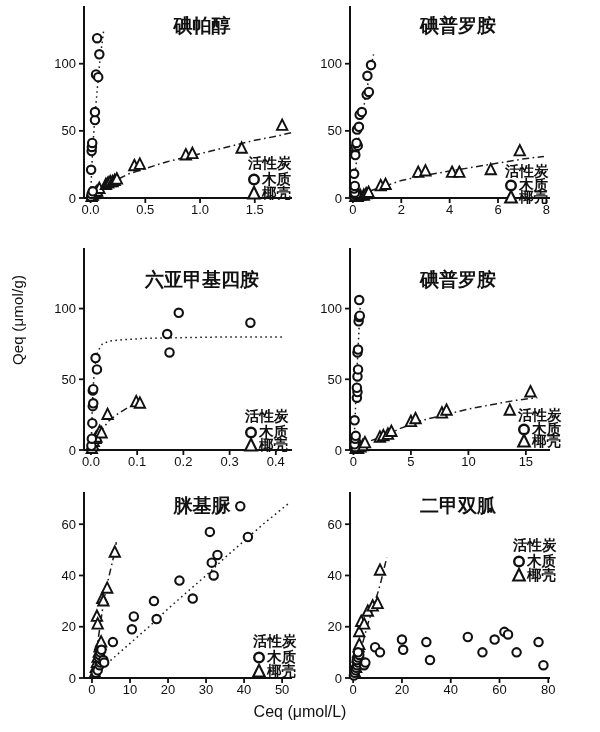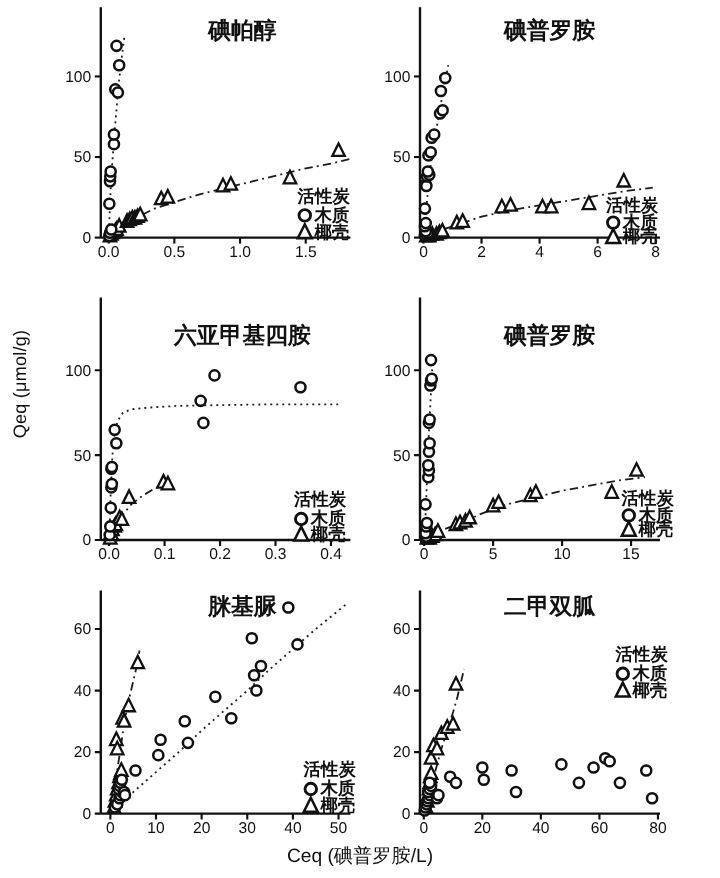--- a/index.html
+++ b/index.html
@@ -429,14 +429,14 @@
             <text x="213" y="62" font-size="14.5" font-weight="600">活性炭</text>
             <circle cx="219" cy="73.5" r="4.8" fill="#fff" stroke="#111" stroke-width="2.4"></circle>
             <text x="227" y="78" font-size="14.5" font-weight="600">木质</text>
             <path d="M 219 80.83 L 224.8 92.43 L 213.2 92.43 Z" fill="#fff" stroke="#111" stroke-width="2.1"></path>
             <text x="227" y="92" font-size="14.5" font-weight="600">椰壳</text>
           </g>
         </svg>
       </figure>
   </div>
   <div class="ylabel">Qeq (μmol/g)</div>
-  <div class="xlabel">Ceq (碘普罗胺/L)</div>
+  <div class="xlabel">Ceq (μmol/L)</div>
 </div>
 
 </body></html>

